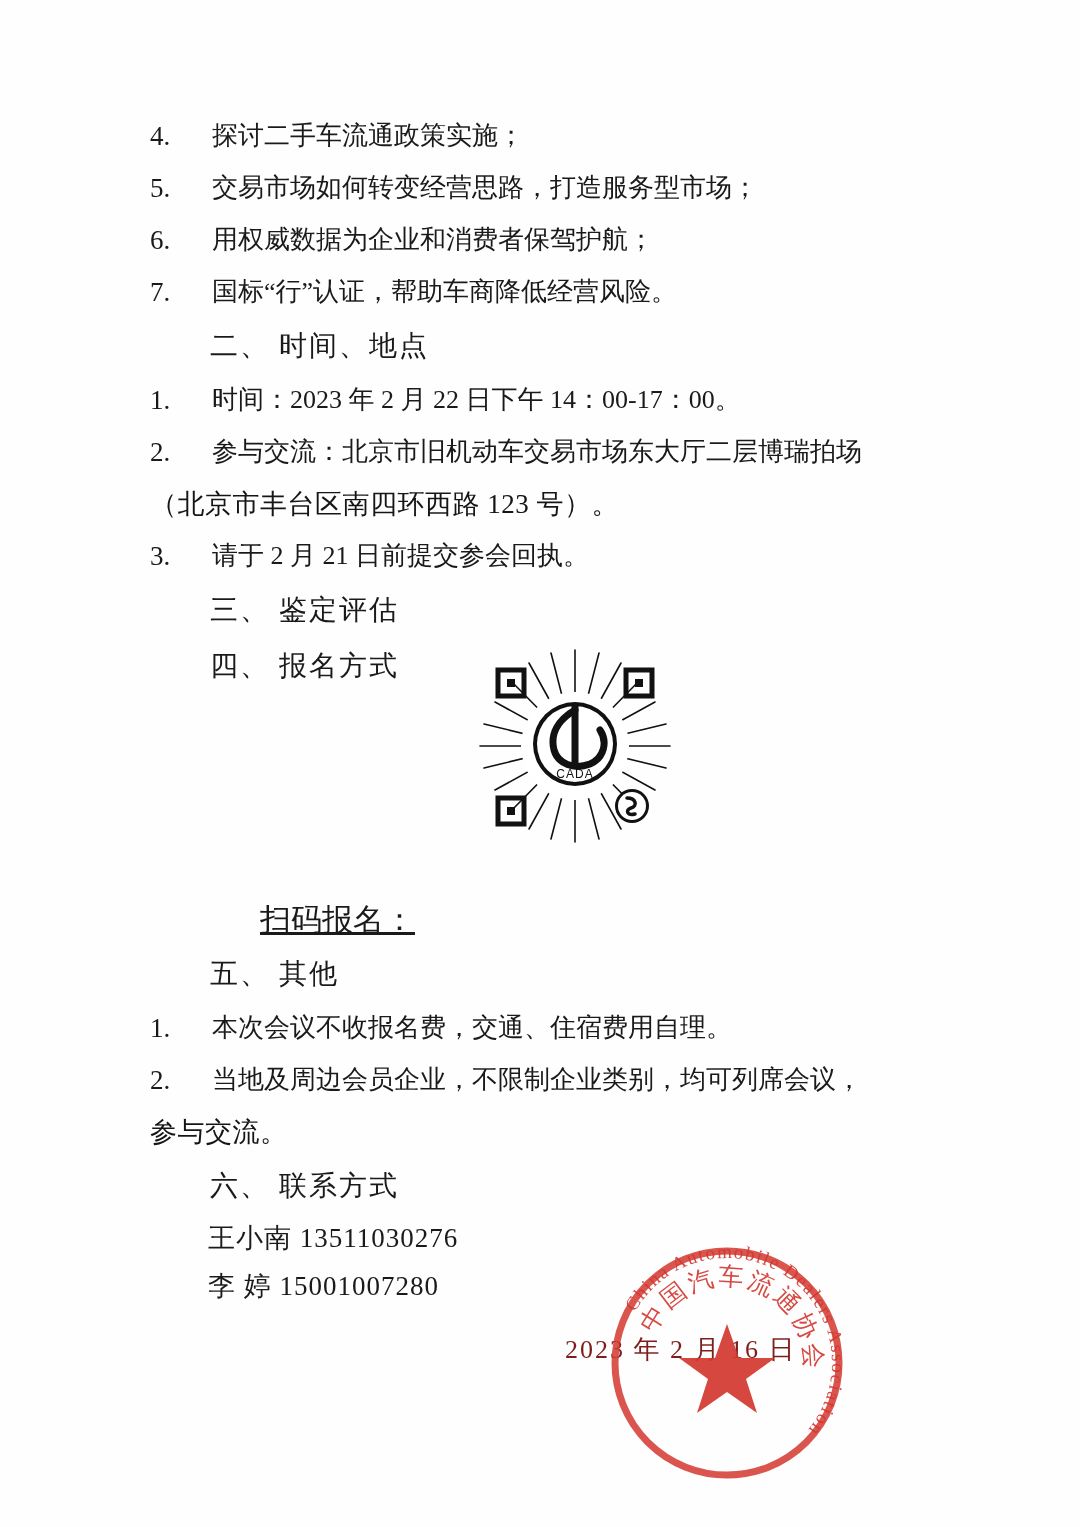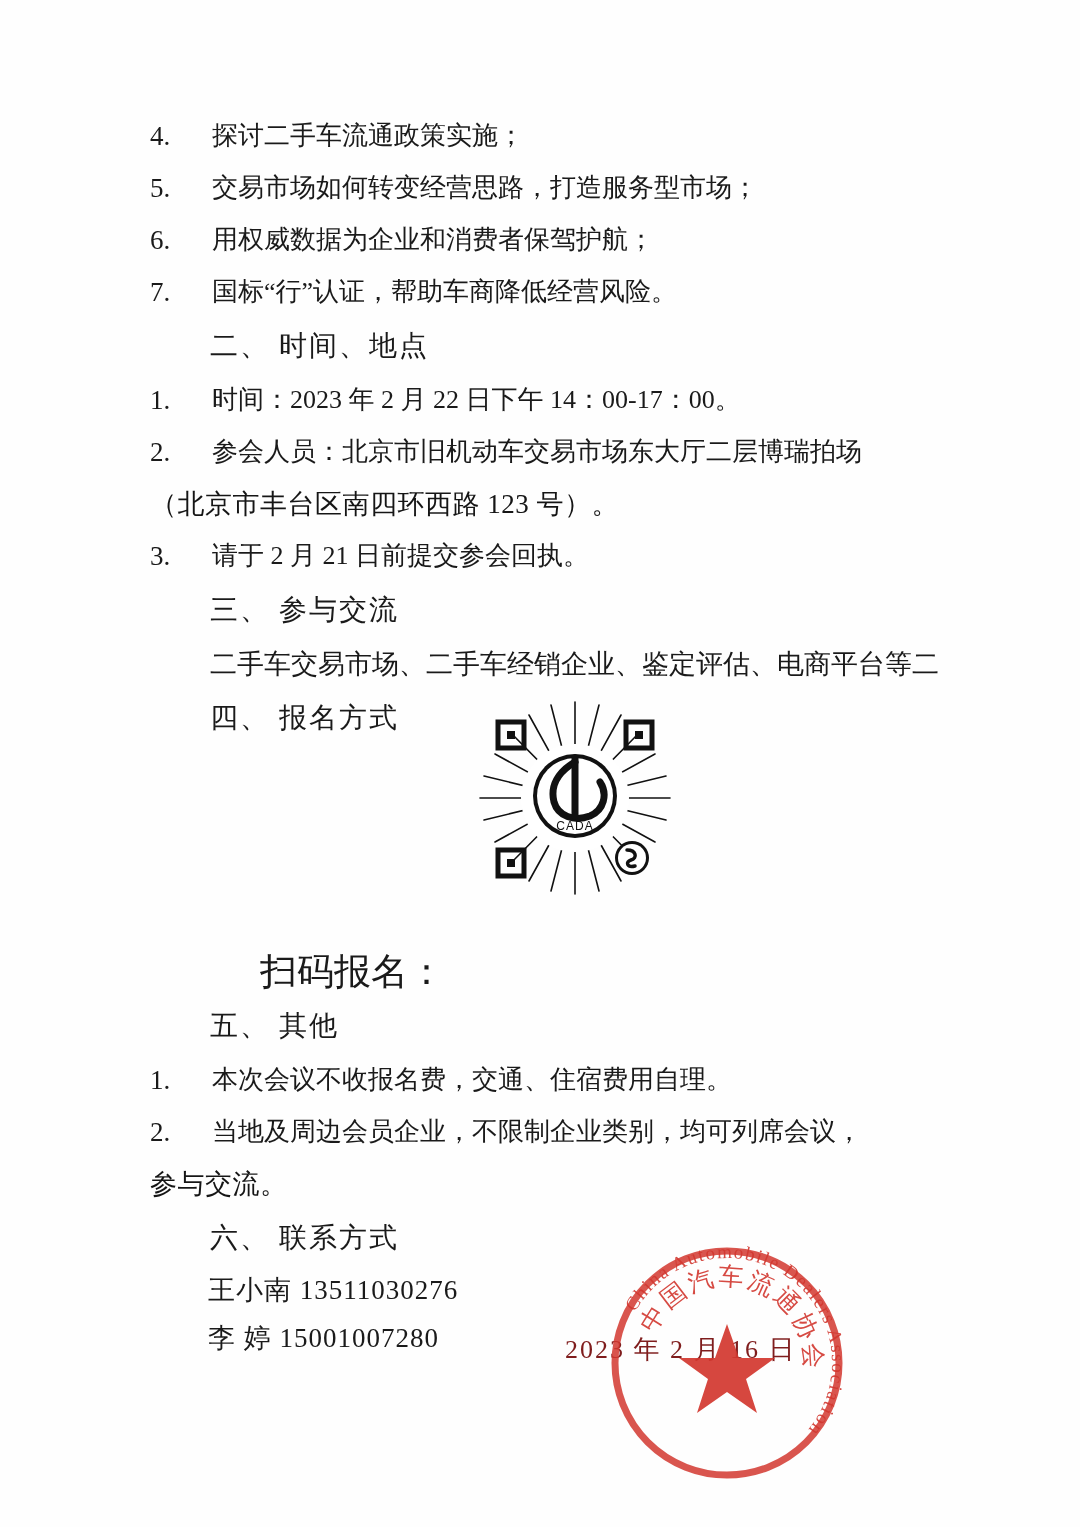--- a/index.html
+++ b/index.html
@@ -72,23 +72,24 @@
     height: 200px;
   }
   .qr {
     position: absolute;
     left: 320px;
     top: -48px;
     width: 210px;
     height: 200px;
   }
   .scan-label {
-    font-size: 37px;
+    font-size: 31px;
     line-height: 52px;
     padding-left: 110px;
+    text-decoration: underline;
   }
   .date-line {
     position: absolute;
     left: 565px;
     top: 1332px;
     font-size: 26px;
     letter-spacing: 2px;
     color: #7f1d1d;
   }
   .seal {
@@ -125,30 +126,29 @@
     </div>
 
     <div class="heading">二、 时间、地点</div>
 
     <div class="numbered">
       <span class="num">1.</span>
       <span class="txt">时间：2023 年 2 月 22 日下午 14：00-17：00。</span>
     </div>
     <div class="numbered">
       <span class="num">2.</span>
-      <span class="txt">参会人员：北京市旧机动车交易市场东大厅二层博瑞拍场</span>
+      <span class="txt">参与交流：北京市旧机动车交易市场东大厅二层博瑞拍场</span>
     </div>
     <div class="line">（北京市丰台区南四环西路 123 号）。</div>
     <div class="numbered">
       <span class="num">3.</span>
       <span class="txt">请于 2 月 21 日前提交参会回执。</span>
     </div>
 
-    <div class="heading">三、 参与交流</div>
-    <div class="para">二手车交易市场、二手车经销企业、鉴定评估、电商平台等二</div>
+    <div class="heading">三、 鉴定评估</div>
 
     <div class="heading">四、 报名方式</div>
 
     <div class="qr-block">
       <div class="qr">
         <svg viewBox="0 0 210 200" width="210" height="200" aria-hidden="true">
           <g stroke="#111" stroke-width="1.6" stroke-linecap="round">
 
             <g>
               <line x1="105" y1="100" x2="105" y2="4"></line>

